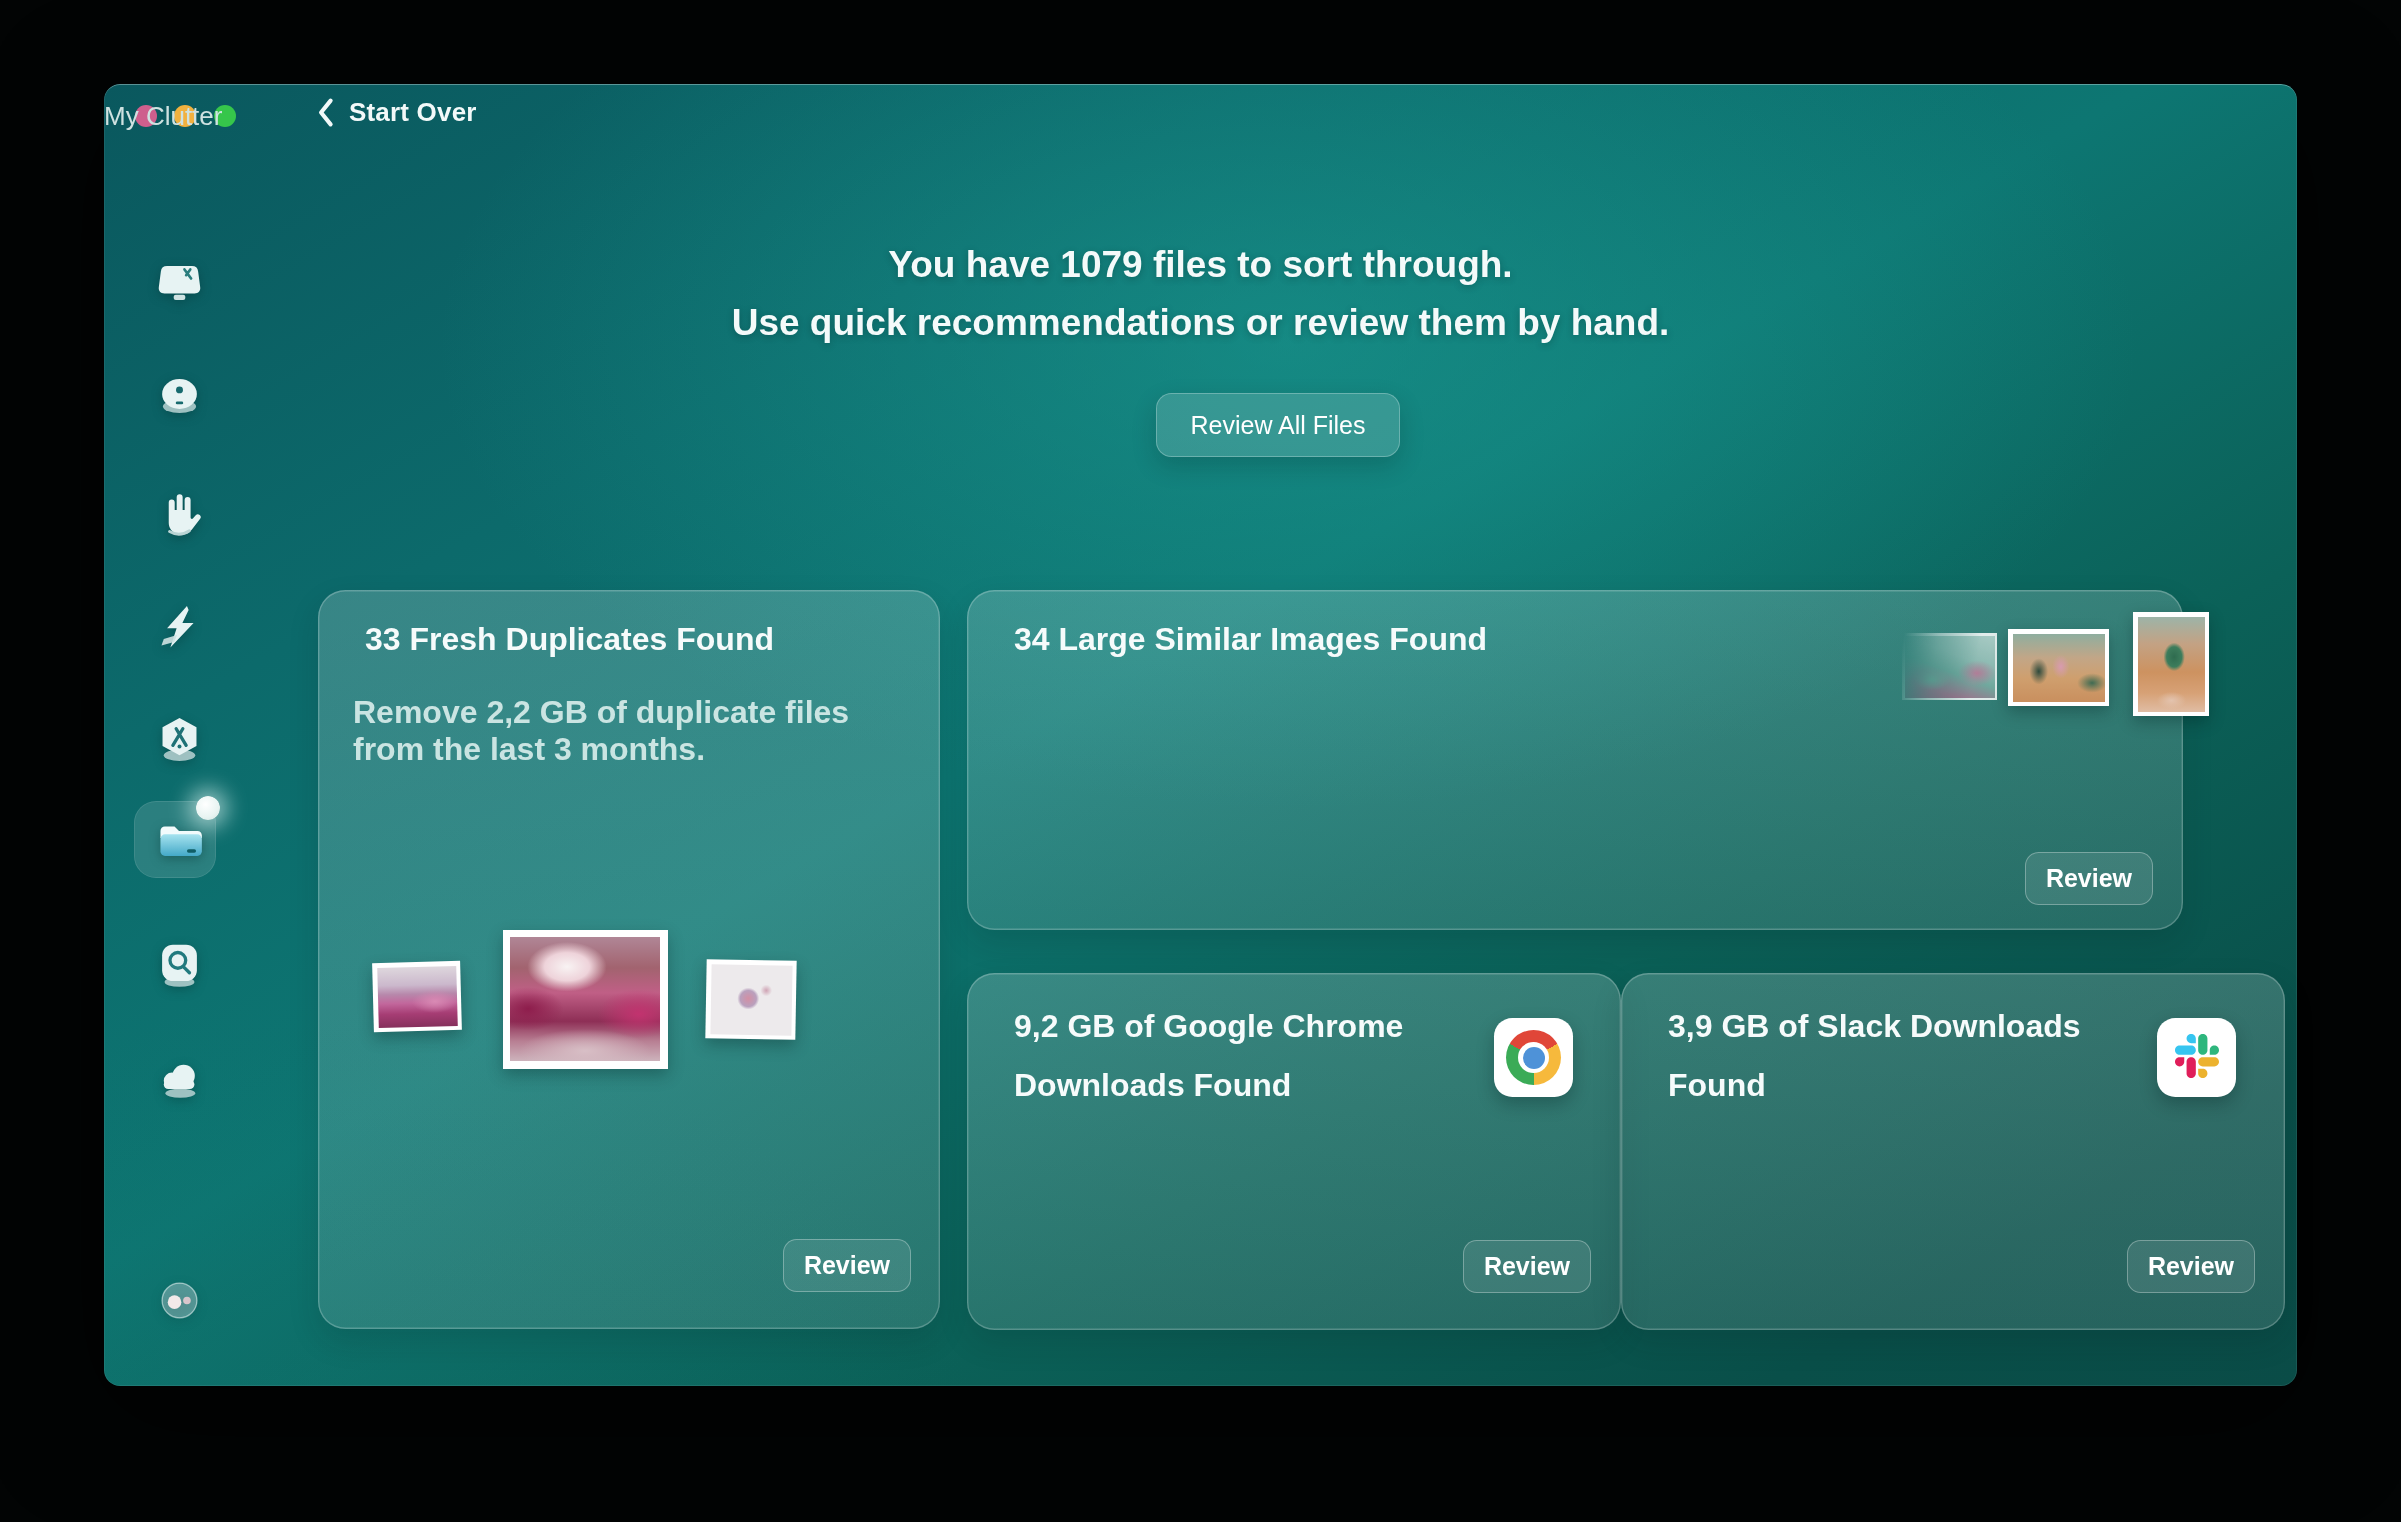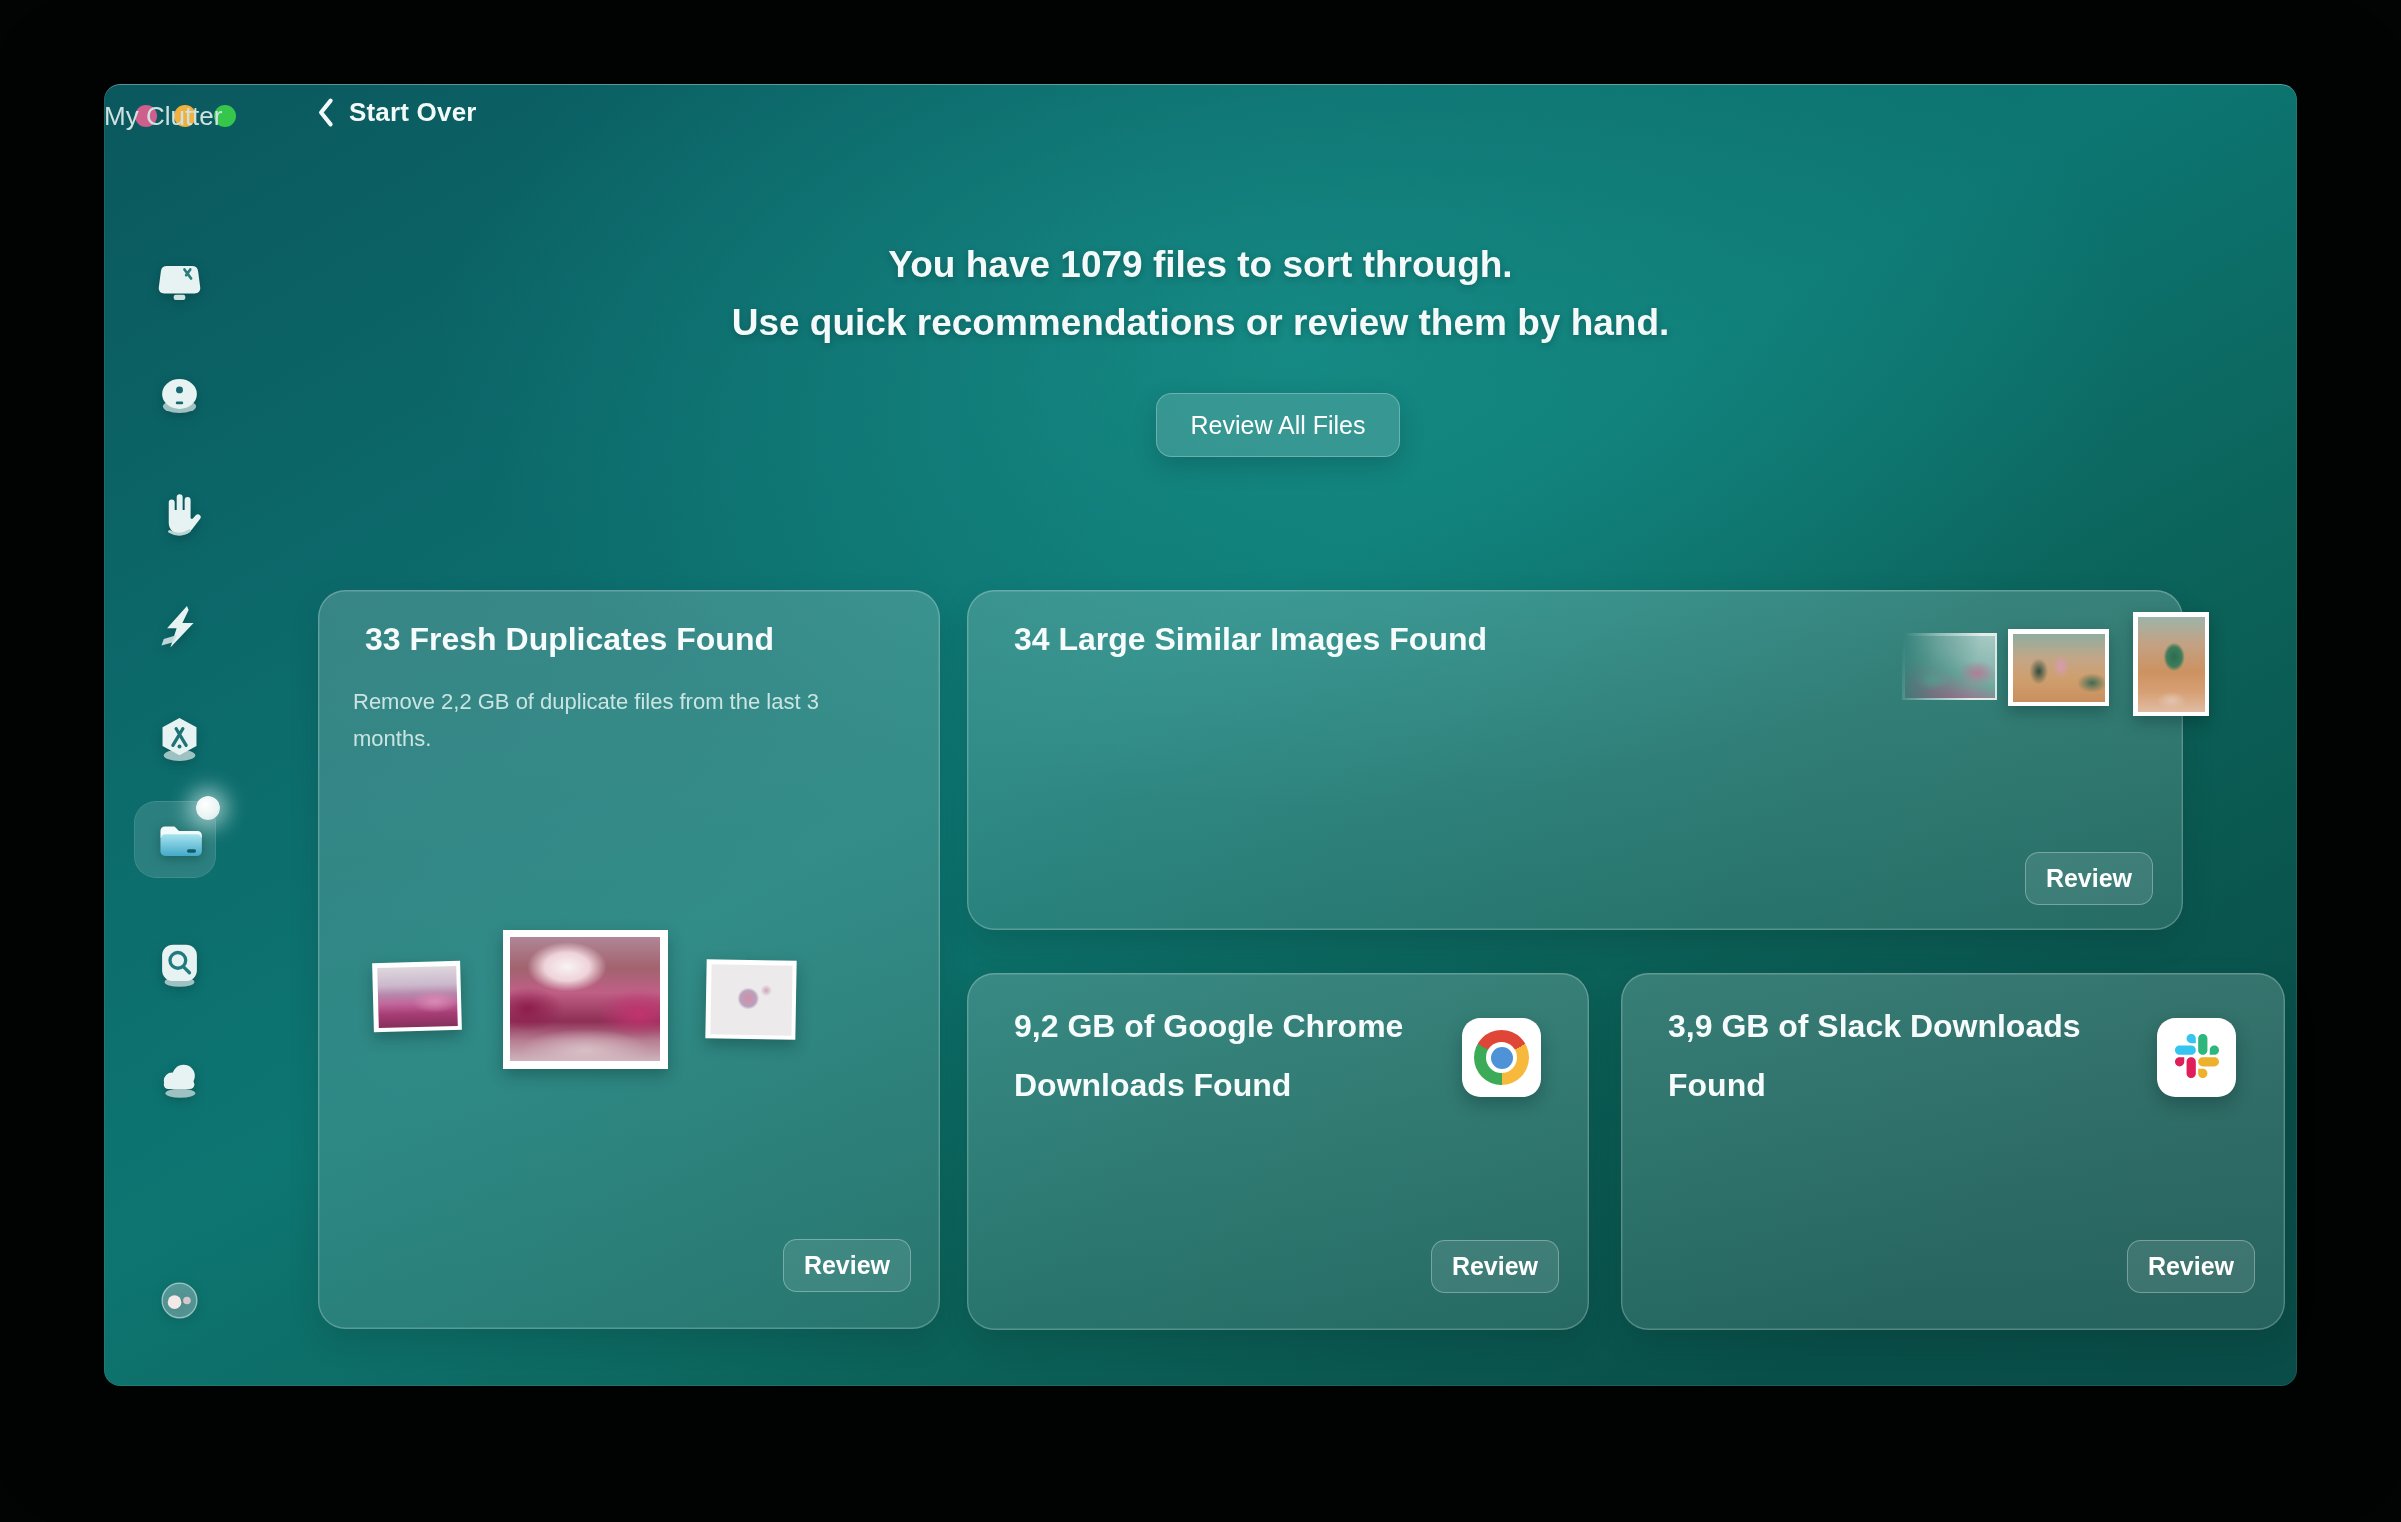--- a/index.html
+++ b/index.html
@@ -38,22 +38,22 @@
        background:rgba(255,255,255,.15);border:0.9px solid rgba(255,255,255,.26);
        box-shadow:0 9.2px 24px rgba(0,25,25,.20);
        display:flex;align-items:center;justify-content:center;color:#fff;
        font-size:25px;font-weight:400;cursor:pointer;}
   
   .card{position:absolute;border-radius:27.5px;
         background:linear-gradient(180deg,rgba(231,247,244,.20),rgba(231,247,244,.13));
         box-shadow:inset 0 0 0 1.4px rgba(255,255,255,.22), 0 13px 31px rgba(0,25,25,.14);}
   .card-title{position:absolute;left:47px;top:31px;color:#f6fbfb;font-size:32px;font-weight:700;}
   .card-title.two-line{line-height:59px;top:24px;}
-  .card-body{position:absolute;left:35px;top:93px;color:rgba(228,244,242,.85);
-             font-size:22px;line-height:37px;font-weight:400;}
+  .card-body{position:absolute;left:35px;top:104px;color:rgba(228,244,242,.85);
+             font-size:32px;line-height:37px;font-weight:700;}
   .review-btn{position:absolute;width:128px;height:53px;border-radius:13.7px;
               background:rgba(255,255,255,.10);border:1.4px solid rgba(255,255,255,.30);
               display:flex;align-items:center;justify-content:center;color:#fff;
               font-size:25px;font-weight:700;cursor:pointer;box-sizing:border-box;}
   .app-badge{position:absolute;width:79px;height:79px;border-radius:18.3px;background:#fff;
              box-shadow:0 7.3px 16.5px rgba(0,25,25,.28);display:flex;align-items:center;justify-content:center;}
   .chrome-logo{width:55px;height:55px;border-radius:50%;position:relative;
                background:conic-gradient(from -60deg,#e04638 0 120deg,#f6b93c 0 240deg,#3bab57 0 360deg);}
   .chrome-logo::before{content:"";position:absolute;inset:12px;background:#fff;border-radius:50%;}
   .chrome-logo::after{content:"";position:absolute;inset:16.5px;background:#4e92d8;border-radius:50%;}
@@ -226,21 +226,21 @@
         </div>
       <div class="thumb s-t2">
           <div class="ph"></div>
         </div>
       <div class="thumb s-t3">
           <div class="ph"></div>
         </div>
       <div class="review-btn" style="right:30px;bottom:25px;">Review</div>
     </div>
 
-    <div class="card" style="left:863px;top:889px;width:622px;height:357px;">
+    <div class="card" style="left:863px;top:889px;width:622px;height:357px;padding-left:32px;">
       <div class="card-title two-line" style="width:430px;">9,2 GB of Google Chrome Downloads Found</div>
       <div class="app-badge" style="right:48px;top:45px;">
         <div class="chrome-logo"></div>
       </div>
       <div class="review-btn" style="right:30px;bottom:37px;">Review</div>
     </div>
 
     <div class="card" style="left:1517px;top:889px;width:664px;height:357px;">
       <div class="card-title two-line" style="width:430px;">3,9 GB of Slack Downloads Found</div>
       <div class="app-badge" style="right:49px;top:45px;">

